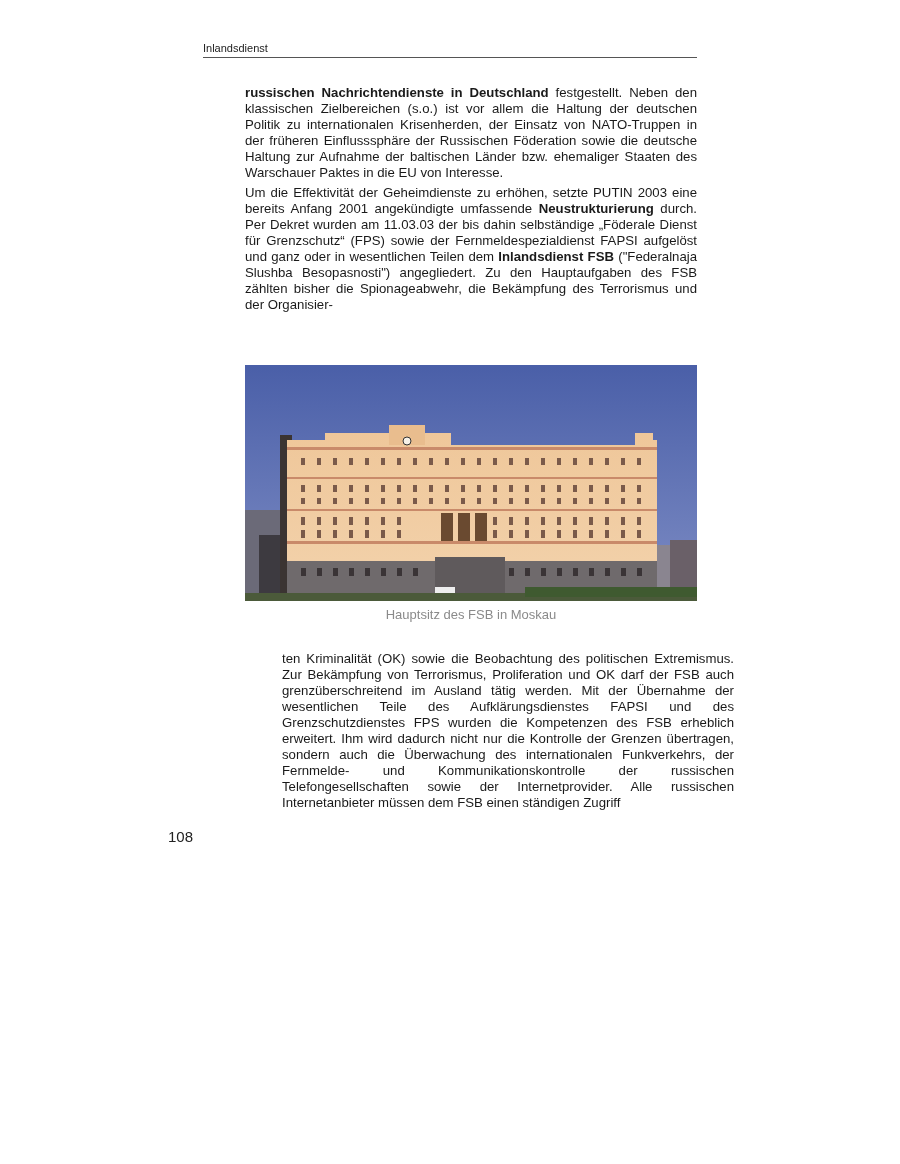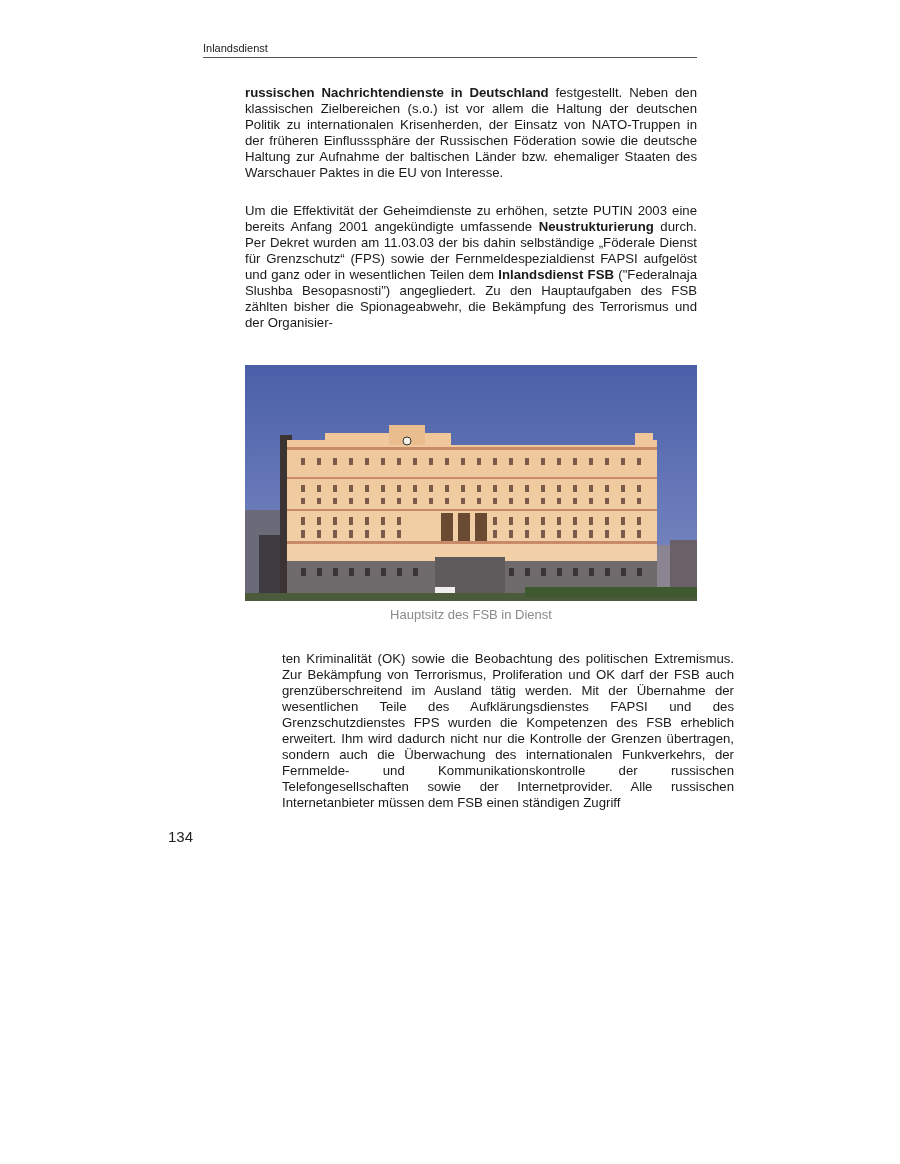--- a/index.html
+++ b/index.html
@@ -3,21 +3,21 @@
 <meta charset="utf-8">
 <style>
   html, body { margin:0; padding:0; background:#ffffff; }
   body { width:900px; height:1164px; position:relative; overflow:hidden;
          font-family:"Liberation Sans", sans-serif; color:#1a1a1a; }
   .running-head { position:absolute; left:203px; top:42px; font-size:11px; color:#222; }
   .head-rule { position:absolute; left:203px; top:57px; width:494px; height:0; border-top:1px solid #555; }
   .body-text { position:absolute; left:245px; width:452px; font-size:13.2px; line-height:16px;
                text-align:justify; hyphens:manual; }
   .body-text p { margin:0; }
-  .body-text p + p { margin-top:22px; }
+  .body-text p + p { margin-top:4px; }
   .block1 { top:85px; }
   .block2 { top:651px;margin-left:37px; }
   b { font-weight:bold; }
   .photo { position:absolute; left:245px; top:365px; width:452px; height:236px; overflow:hidden; }
   .caption { position:absolute; left:245px; width:452px; top:607px; text-align:center; font-size:13px; color:#8a8a8a; }
   .page-number { position:absolute; left:168px; top:828px; font-size:15px; color:#222; }
 </style>
 </head>
 <body>
 
@@ -179,19 +179,19 @@
         <rect x="360" y="203" width="5" height="8"></rect>
         <rect x="376" y="203" width="5" height="8"></rect>
         <rect x="392" y="203" width="5" height="8"></rect>
     </g>
     <rect x="0" y="228" width="452" height="8" fill="#4b5a3a"></rect>
     <rect x="280" y="222" width="172" height="10" fill="#3f5a30"></rect>
     <rect x="190" y="222" width="20" height="6" fill="#eeeeee"></rect>
   </svg>
 </div>
 
-<div class="caption">Hauptsitz des FSB in Dienst</div>
+<div class="caption">Hauptsitz des FSB in Moskau</div>
 
 <div class="body-text block2">
   <p>ten Kriminalität (OK) sowie die Beobachtung des politischen Extremismus. Zur Bekämpfung von Terrorismus, Proliferation und OK darf der FSB auch grenzüberschreitend im Ausland tätig werden. Mit der Übernahme der wesentlichen Teile des Aufklärungsdienstes FAPSI und des Grenzschutzdienstes FPS wurden die Kompetenzen des FSB erheblich erweitert. Ihm wird dadurch nicht nur die Kontrolle der Grenzen übertragen, sondern auch die Überwachung des internationalen Funkverkehrs, der Fernmelde- und Kommunikationskontrolle der russischen Telefongesellschaften sowie der Internetprovider. Alle russischen Internetanbieter müssen dem FSB einen ständigen Zugriff</p>
 </div>
 
-<div class="page-number">134</div>
+<div class="page-number">108</div>
 
 </body></html>

